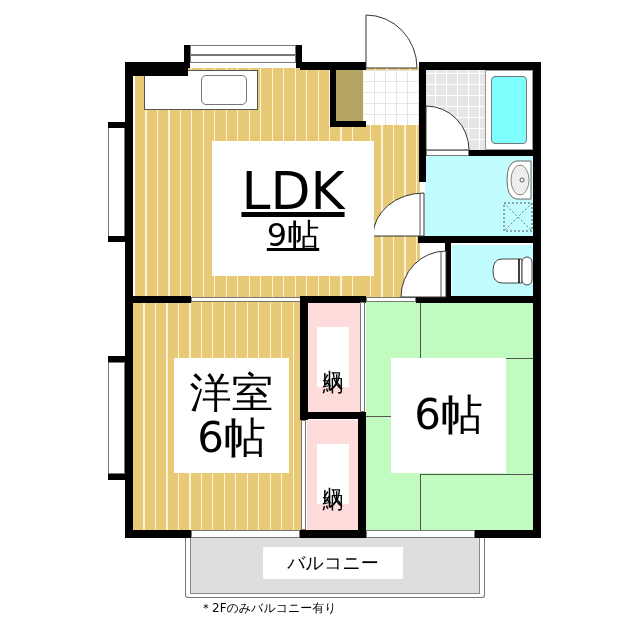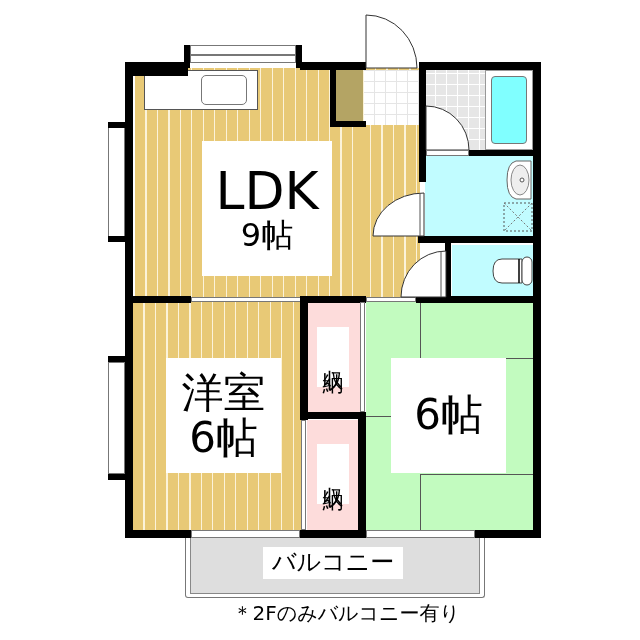--- a/index.html
+++ b/index.html
@@ -87,21 +87,21 @@
 <div class="abs" style="left:144px; top:70px; width:114px; height:40px; background:#fff; border:1px solid #555;">
   <div class="abs" style="left:56px; top:4px; width:46px; height:30px; border:1px solid #777; border-radius:5px;"></div>
 </div>
 
 <div class="abs" style="left:336px; top:70px; width:27px; height:55px; background:#b4a464;"></div>
 
 <div class="abs" style="left:185px; top:536px; width:300px; height:62px; background:#fff; border:1px solid #777; border-top:none; border-radius:0 0 3px 3px;">
   <div class="abs" style="left:4px; top:0; width:290px; height:58px; background:#dedede; border:1px solid #888; border-top:none;"></div>
 </div>
 <div class="label-box" style="left:263px; top:547px; width:140px; height:32px;">
-  <span style="font-size:24px;">バルコニー</span>
+  <span style="font-size:18px;">バルコニー</span>
 </div>
 
 <div class="wall" style="left:125px; top:62px; width:63px; height:14px;"></div>
 <div class="wall" style="left:184px; top:45px; width:6px; height:23px;"></div>
 <div class="wall" style="left:296px; top:45px; width:6px; height:23px;"></div>
 <div class="wall" style="left:300px; top:62px; width:66px; height:8px;"></div>
 <div class="wall" style="left:420px; top:62px; width:120px; height:8px;"></div>
 
 <div class="window" style="left:190px; top:45px; width:106px; height:10px;"></div>
 <div class="window" style="left:190px; top:55px; width:106px; height:8px;"></div>
@@ -163,33 +163,33 @@
   </svg>
 </div>
 
 <div class="abs" style="left:400px; top:250px; width:47px; height:48px;">
   <svg width="47" height="48" viewBox="0 0 47 48">
     <path d="M46 1 L46 47 L1 47 A45 46 0 0 1 46 1 Z" fill="#fff" stroke="#333" stroke-width="1"></path>
     <line x1="41" y1="1" x2="41" y2="47" stroke="#555"></line>
   </svg>
 </div>
 
-<div class="label-box" style="left:202px; top:141px; width:130px; height:135px;">
+<div class="label-box" style="left:212px; top:141px; width:162px; height:135px;text-decoration:underline;">
   <span style="font-size:52px;">LDK</span>
   <span style="font-size:32px;">9帖</span>
 </div>
-<div class="label-box" style="left:166px; top:358px; width:115px; height:115px;">
+<div class="label-box" style="left:174px; top:358px; width:115px; height:115px;">
   <span style="font-size:42px;">洋室</span>
   <span style="font-size:42px;">6帖</span>
 </div>
 <div class="label-box" style="left:391px; top:358px; width:115px; height:115px;">
   <span style="font-size:42px;">6帖</span>
 </div>
 <div class="label-box" style="left:317px; top:327px; width:32px; height:60px; writing-mode: vertical-rl;">
   <span style="font-size:21px; letter-spacing:4px;">収納</span>
 </div>
 <div class="label-box" style="left:317px; top:444px; width:32px; height:60px; writing-mode: vertical-rl;">
   <span style="font-size:21px; letter-spacing:4px;">収納</span>
 </div>
 
-<div class="abs" style="left:200px; top:600px; width:260px; height:24px; text-align:right; font-size:20px; color:#000;">
+<div class="abs" style="left:200px; top:600px; width:260px; height:24px; text-align:left; font-size:12px; color:#000;">
   <span>＊2Fのみバルコニー有り</span>
 </div>
 
 </body></html>

